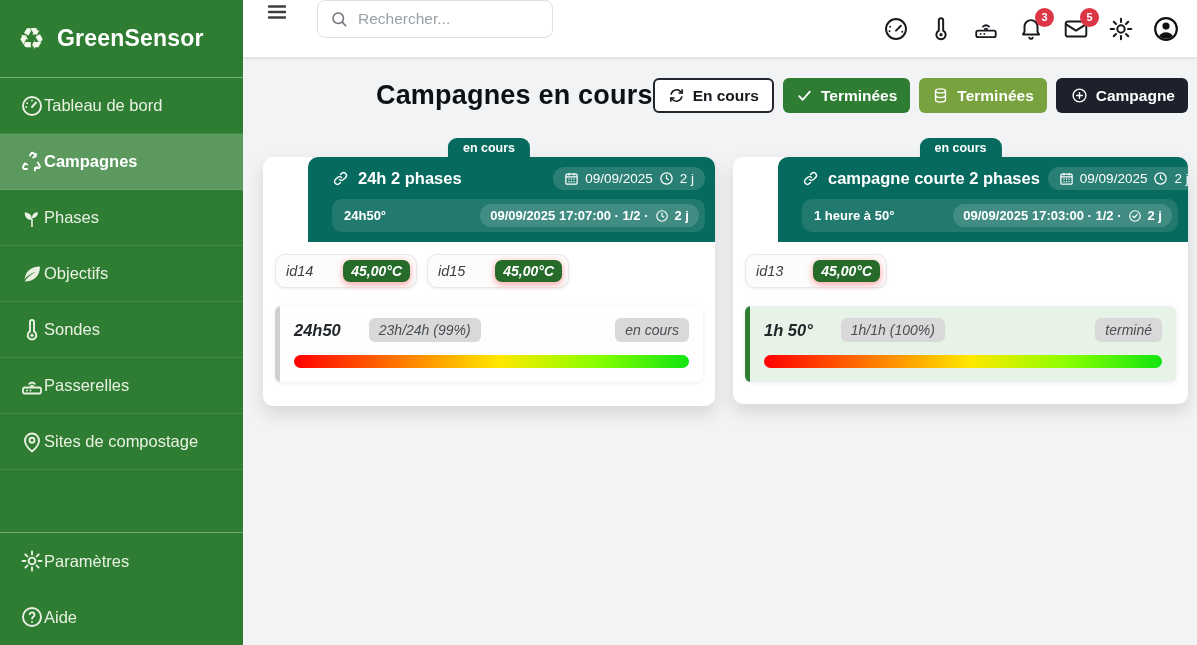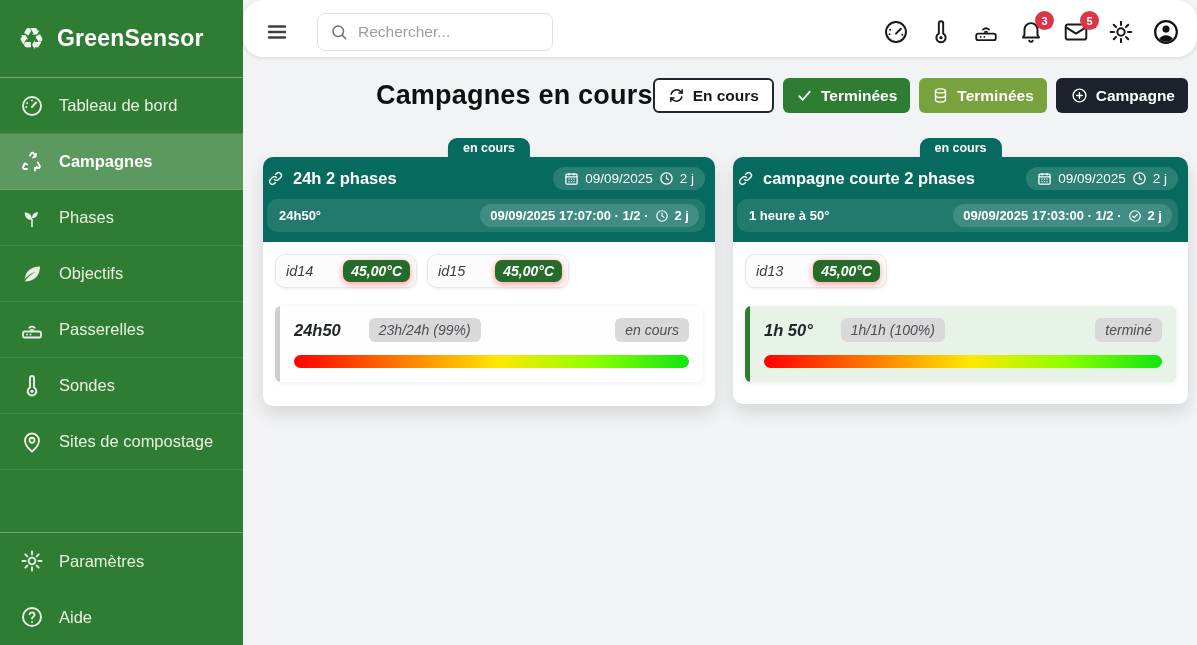--- a/index.html
+++ b/index.html
@@ -6,30 +6,30 @@
   html,body { width:1197px; height:645px; }
   body { font-family:"Liberation Sans", sans-serif; background:#f1f3f4; overflow:hidden; }
   .app { width:1197px; height:645px; display:flex; }
 
   
   .sidebar { flex:0 0 243px; background:#2f7d33; color:#fff; display:flex; flex-direction:column; }
   .logo-row { height:78px; display:flex; align-items:center; gap:12px; padding:0 18px; border-bottom:1px solid rgba(255,255,255,0.35); }
   .logo-glyph { font-family:"DejaVu Sans", sans-serif; font-size:30px; line-height:1; color:#f2f8e9; }
   .brand-name { font-size:23px; font-weight:800; letter-spacing:0.2px; color:#fff; }
   .nav { display:flex; flex-direction:column; }
-  .nav-item { height:56px; display:flex; align-items:center; gap:15px; padding:0 20px; font-size:16.5px; color:#eaf1e3; border-bottom:1px solid rgba(255,255,255,0.10); cursor:pointer;text-align:right; }
+  .nav-item { height:56px; display:flex; align-items:center; padding:0 20px; font-size:16.5px; color:#eaf1e3; border-bottom:1px solid rgba(255,255,255,0.10); cursor:pointer;text-align:right; }
   .nav-item svg { width:24px; height:24px; flex:0 0 24px; }
   .nav-item.active { background:rgba(255,255,255,0.22); color:#fff; font-weight:700; }
   .side-spacer { flex:1; }
   .nav-footer { border-top:1px solid rgba(255,255,255,0.32); display:flex; flex-direction:column; }
   .nav-footer .nav-item { border-bottom:none; height:56px; }
 
   
   .right-col { flex:1; display:flex; flex-direction:column; min-width:0; }
-  .topbar { height:57px; background:#fff; display:flex; align-items:center; padding:7px 18px 0 22px; box-shadow:0 1px 4px rgba(0,0,0,0.12); position:relative; z-index:3;border-radius:20px; }
+  .topbar { height:57px; background:#fff; display:flex; padding:0 18px 0 22px; box-shadow:0 1px 4px rgba(0,0,0,0.12); position:relative; z-index:3; }
   .hamburger { width:24px; height:24px; color:#3c4043; margin-right:28px; cursor:pointer; }
   .searchbox { display:flex; align-items:center; gap:10px; width:236px; height:38px; border:1px solid #dde0e4; border-radius:8px; padding:0 12px; background:#fff; }
   .searchbox svg { width:18px; height:18px; color:#6b7075; flex:0 0 18px; }
   .searchbox input { border:none; outline:none; font-size:15.5px; color:#333; width:100%; background:transparent; font-family:inherit; }
   .searchbox input::placeholder { color:#9aa0a6; }
   .topbar-right { margin-left:auto; display:flex; align-items:center; gap:19px; }
   .icon-btn { position:relative; width:26px; height:26px; color:#17191d; cursor:pointer; }
   .icon-btn svg { width:26px; height:26px; }
   .badge { position:absolute; top:-8px; right:-10px; background:#dc3545; color:#fff; font-size:11px; font-weight:700; min-width:19px; height:19px; padding:0 4px; border-radius:10px; display:flex; align-items:center; justify-content:center; }
 
@@ -41,21 +41,21 @@
   .btn { display:inline-flex; align-items:center; gap:8px; height:35px; padding:0 13px; border-radius:6px; font-size:15.5px; font-weight:700; cursor:pointer; border:none; font-family:inherit; }
   .btn svg { width:17px; height:17px; }
   .btn-outline { background:#fff; border:2px solid #23262f; color:#16181d; }
   .btn-green { background:#2e7d32; color:#fff; }
   .btn-olive { background:#77a23e; color:#fff; }
   .btn-dark { background:#1c212c; color:#fff;padding-left:15px; }
 
   .cards-row { display:flex; gap:18px; margin-top:44px; align-items:flex-start; }
   .card { position:relative; width:452px; background:#fff; border-radius:10px; box-shadow:0 8px 18px rgba(0,0,0,0.12); }
   .card-tab { position:absolute; top:-19px; left:50%; transform:translateX(-50%); background:#076a5e; color:#fff; font-size:12.5px; font-weight:700; padding:3px 15px 4px; border-radius:9px 9px 0 0; white-space:nowrap; }
-  .card-header { background:#076a5e; border-radius:10px 10px 0 0; padding:10px 10px 10px 4px; color:#fff; }
+  .card-header { background:#076a5e; border-radius:10px 10px 0 0; padding:10px 10px 10px 24px; color:#fff;margin-left:45px; }
   .ch-row1 { display:flex; align-items:center; justify-content:space-between; gap:8px; }
   .ch-title { display:flex; align-items:center; gap:9px; font-size:16.5px; font-weight:700; white-space:nowrap; }
   .ch-title svg { width:17px; height:17px; flex:0 0 17px; }
   .ch-meta { display:flex; align-items:center; gap:6px; background:rgba(255,255,255,0.14); border-radius:14px; padding:4px 11px; font-size:13.5px; font-weight:400; white-space:nowrap; }
   .ch-meta svg { width:15px; height:15px; }
   .ch-row2 { margin-top:9px; background:rgba(255,255,255,0.11); border-radius:10px; padding:5px 6px 5px 12px; display:flex; align-items:center; justify-content:space-between; gap:8px; }
   .ch-sub { font-size:13px; font-weight:700; white-space:nowrap; }
   .ch-sub-meta { display:flex; align-items:center; gap:6px; background:rgba(255,255,255,0.14); border-radius:12px; padding:4px 10px; font-size:13px; font-weight:700; white-space:nowrap; }
   .ch-sub-meta svg { width:14px; height:14px; }
 
@@ -119,34 +119,34 @@
         <span>Phases</span>
       </div>
       <div class="nav-item">
         <svg viewBox="0 0 24 24" fill="currentColor" stroke="none">
             <path d="M4.5 19.5C4.5 10 10.5 4.5 20 4.5c0 9.5-6 15-15.5 15z"></path>
             <path d="M4 20.5c3-5 7-8.5 12-10.5-5.5 1.2-10 4.8-12.8 9.6z" fill="#2f7d33"></path>
           </svg>
         <span>Objectifs</span>
       </div>
       <div class="nav-item">
+        <svg viewBox="0 0 24 24" fill="none" stroke="currentColor" stroke-width="1.9" stroke-linecap="round">
+            <path d="M10 4a2 2 0 1 1 4 0v9.4a4.3 4.3 0 1 1-4 0z"></path>
+            <circle cx="12" cy="17.3" r="1.6" fill="currentColor" stroke="none"></circle>
+          </svg>
+        <span>Sondes</span>
+      </div>
+      <div class="nav-item">
         <svg viewBox="0 0 24 24" fill="none" stroke="currentColor" stroke-width="1.8" stroke-linecap="round">
             <rect x="3" y="13.5" width="18" height="6" rx="1.8"></rect>
             <path d="M7 16.5h.01M10.5 16.5h.01"></path>
             <path d="M9.2 9.8a4.2 4.2 0 0 1 5.6 0"></path>
             <path d="M11 12a2 2 0 0 1 2 0"></path>
           </svg>
         <span>Passerelles</span>
-      </div>
-      <div class="nav-item">
-        <svg viewBox="0 0 24 24" fill="none" stroke="currentColor" stroke-width="1.9" stroke-linecap="round">
-            <path d="M10 4a2 2 0 1 1 4 0v9.4a4.3 4.3 0 1 1-4 0z"></path>
-            <circle cx="12" cy="17.3" r="1.6" fill="currentColor" stroke="none"></circle>
-          </svg>
-        <span>Sondes</span>
       </div>
       <div class="nav-item">
         <svg viewBox="0 0 24 24" fill="none" stroke="currentColor" stroke-width="1.9" stroke-linecap="round" stroke-linejoin="round">
             <path d="M12 21.5s-7-5.6-7-11a7 7 0 1 1 14 0c0 5.4-7 11-7 11z"></path>
             <circle cx="12" cy="10.3" r="2.5"></circle>
           </svg>
         <span>Sites de compostage</span>
       </div>
     </nav>
 

